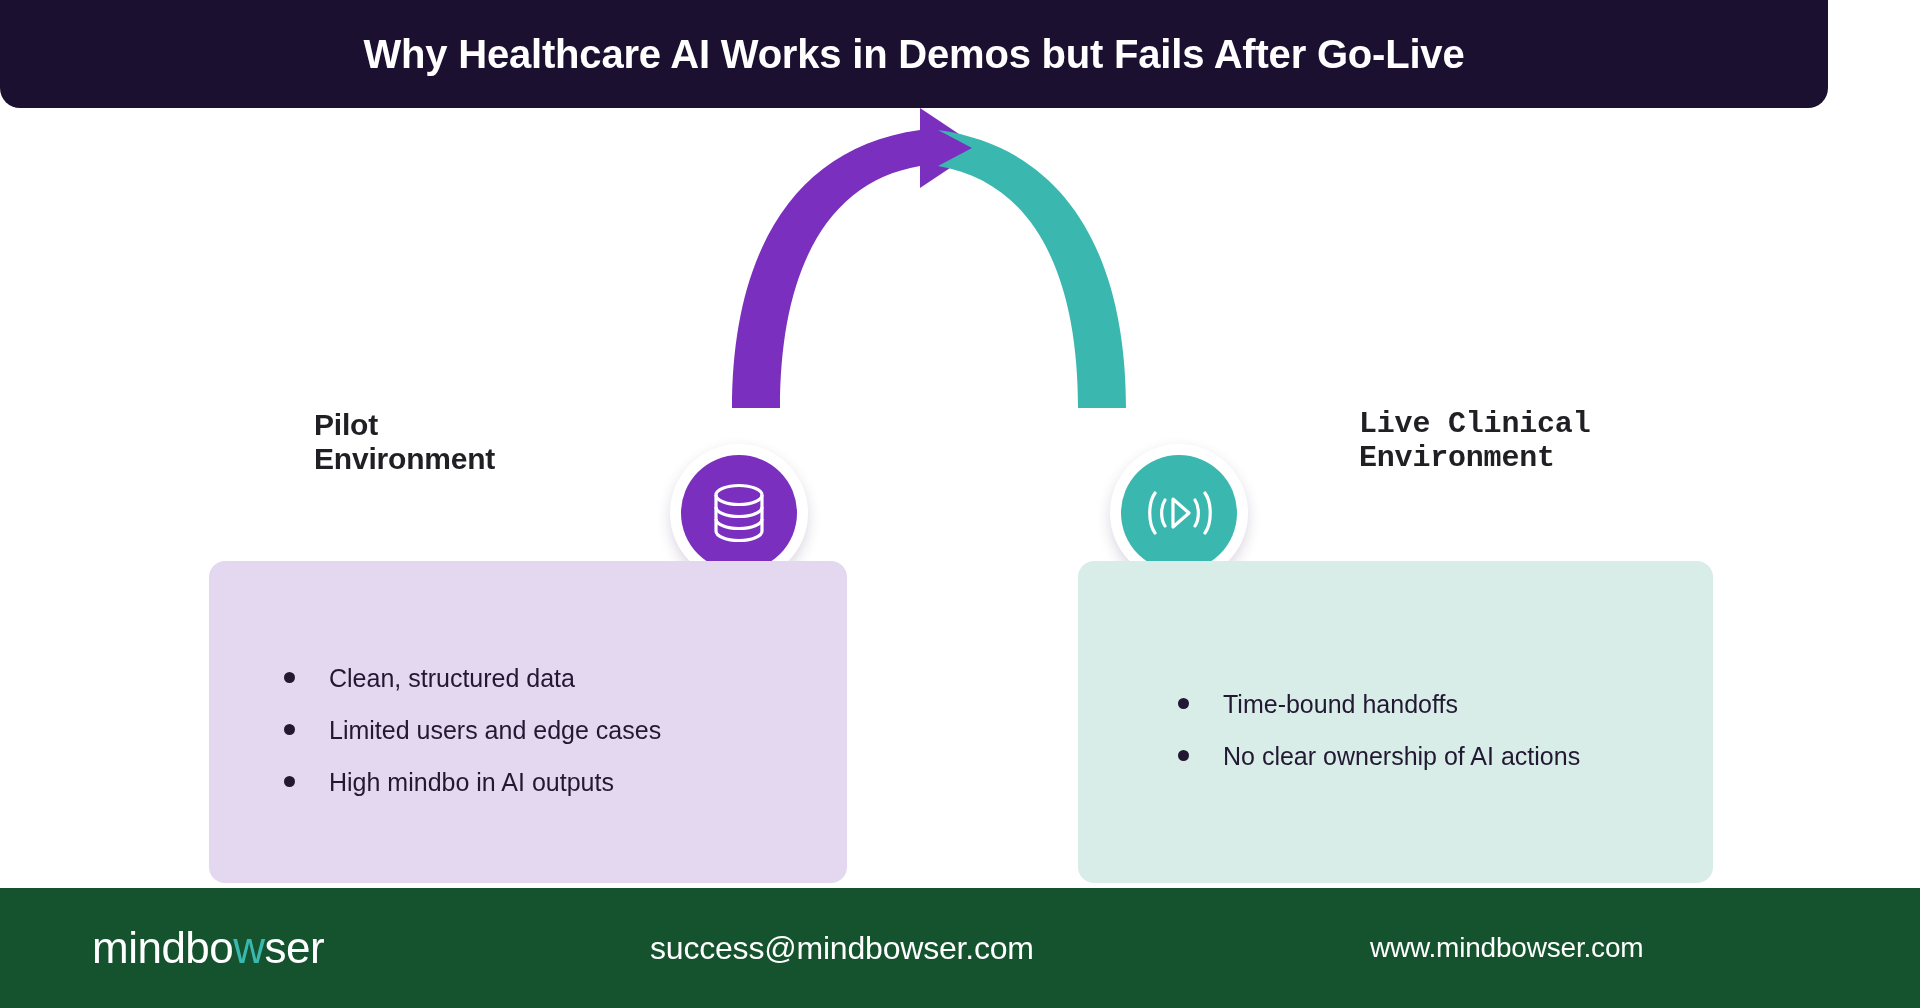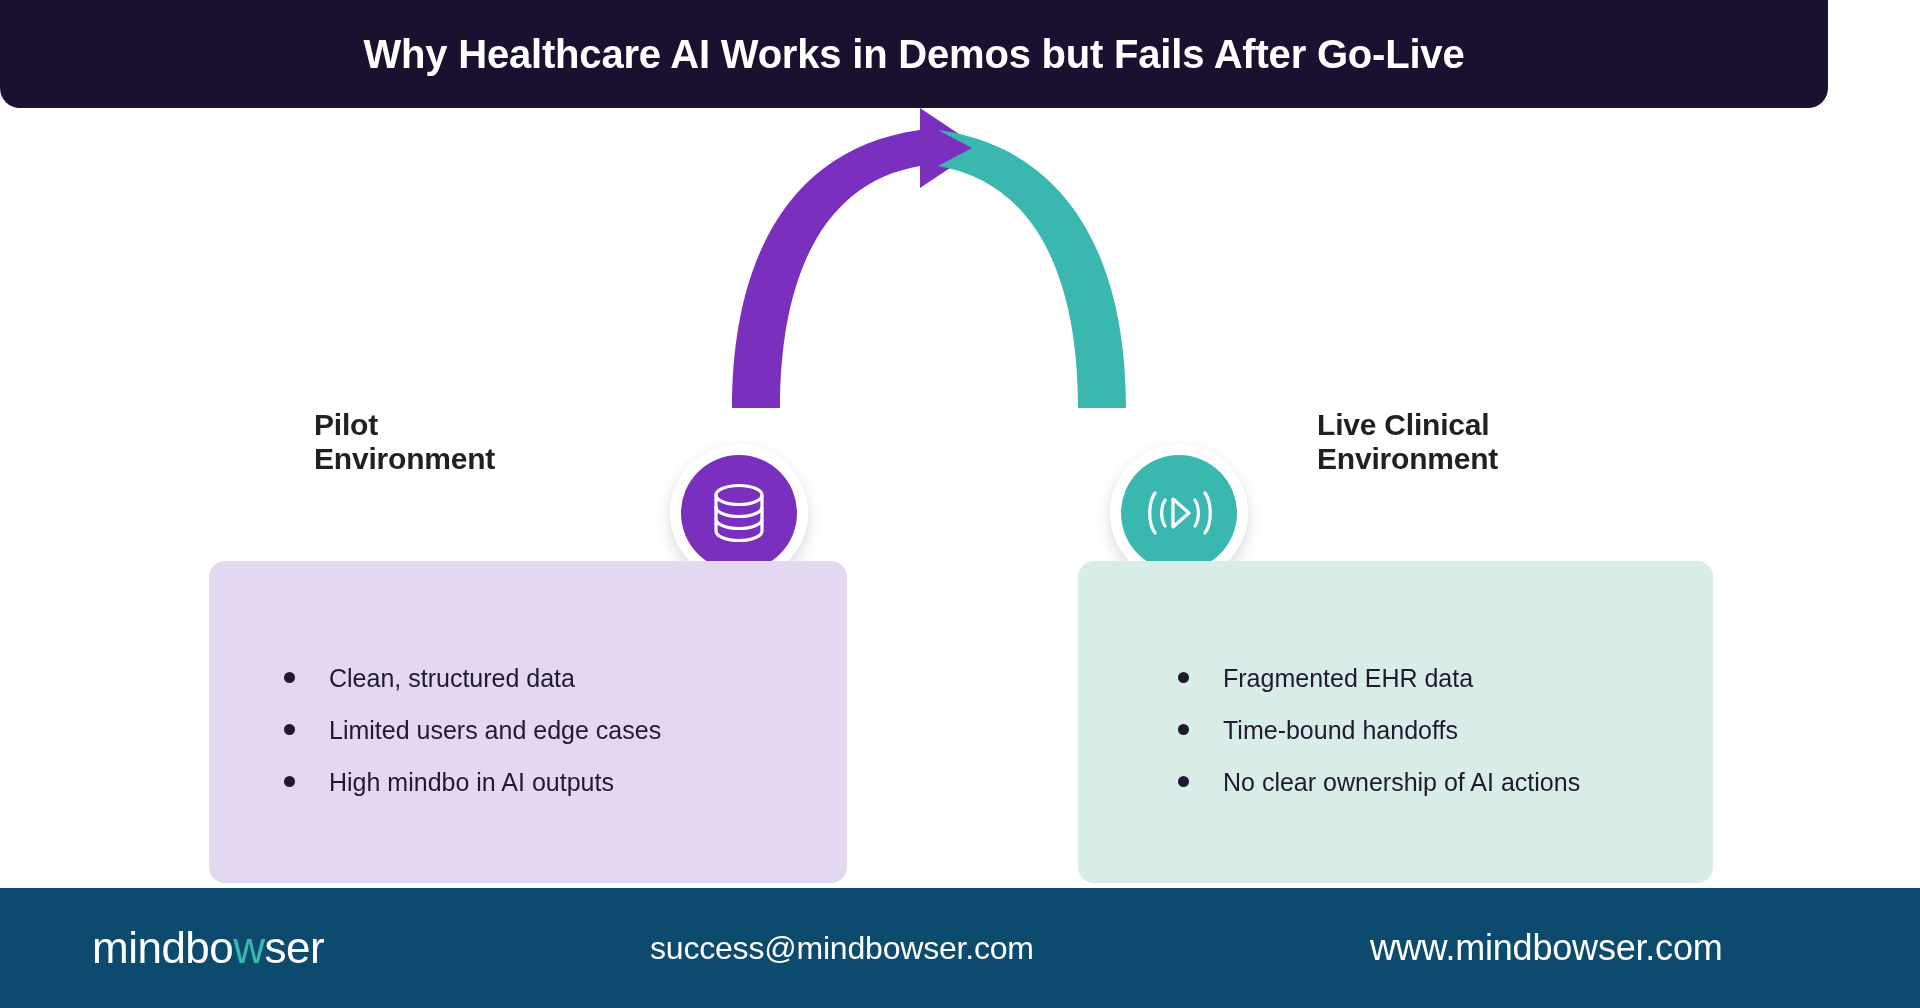--- a/index.html
+++ b/index.html
@@ -66,21 +66,21 @@
   .col-heading {
     position: absolute;
     font-size: 30px;
     font-weight: 700;
     color: #1f1f24;
     line-height: 1.13;
     letter-spacing: -0.2px;
     white-space: pre-line;
   }
   .heading-left  { left: 314px;  top: 300px; }
-  .heading-right { left: 1317px; top: 300px; }
+  .heading-right { left: 1359px; top: 300px; font-family: Liberation Mono, monospace; }
 
   
   .badge-wrap {
     position: absolute;
     width: 138px;
     height: 138px;
   }
   .badge-wrap.left  { left: 670px;  top: 336px; }
   .badge-wrap.right { left: 1110px; top: 336px; }
 
@@ -174,21 +174,21 @@
     text-align: center;
   }
 
   
   .footer-bar {
     position: absolute;
     left: 0;
     top: 888px;
     width: 1920px;
     height: 120px;
-    background: #0c4a6e;
+    background: #14532d;
     display: flex;
     align-items: center;
   }
   .logo {
     position: absolute;
     left: 92px;
     font-size: 44px;
     font-weight: 400;
     color: #ffffff;
     letter-spacing: -0.5px;
@@ -198,21 +198,21 @@
   .footer-email {
     position: absolute;
     left: 650px;
     font-size: 32px;
     color: #ffffff;
     letter-spacing: -0.2px;
   }
   .footer-url {
     position: absolute;
     left: 1370px;
-    font-size: 36px;
+    font-size: 28px;
     color: #ffffff;
     letter-spacing: -0.2px;
   }
 </style>
 </head>
 <body>
 
 <div class="header-bar">
   <div class="header-title">Why Healthcare AI Works in Demos but Fails After Go-Live</div>
 </div>
@@ -283,24 +283,20 @@
         <span class="bullet-dot"></span>
         <span>High mindbo in AI outputs</span>
       </li>
     </ul>
   </div>
 
   <div class="card card-right">
     <ul class="bullet-list">
       <li>
         <span class="bullet-dot"></span>
-        <span>Fragmented EHR data</span>
-      </li>
-      <li>
-        <span class="bullet-dot"></span>
         <span>Time-bound handoffs</span>
       </li>
       <li>
         <span class="bullet-dot"></span>
         <span>No clear ownership of AI actions</span>
       </li>
     </ul>
   </div>
 
   <div class="banner">

